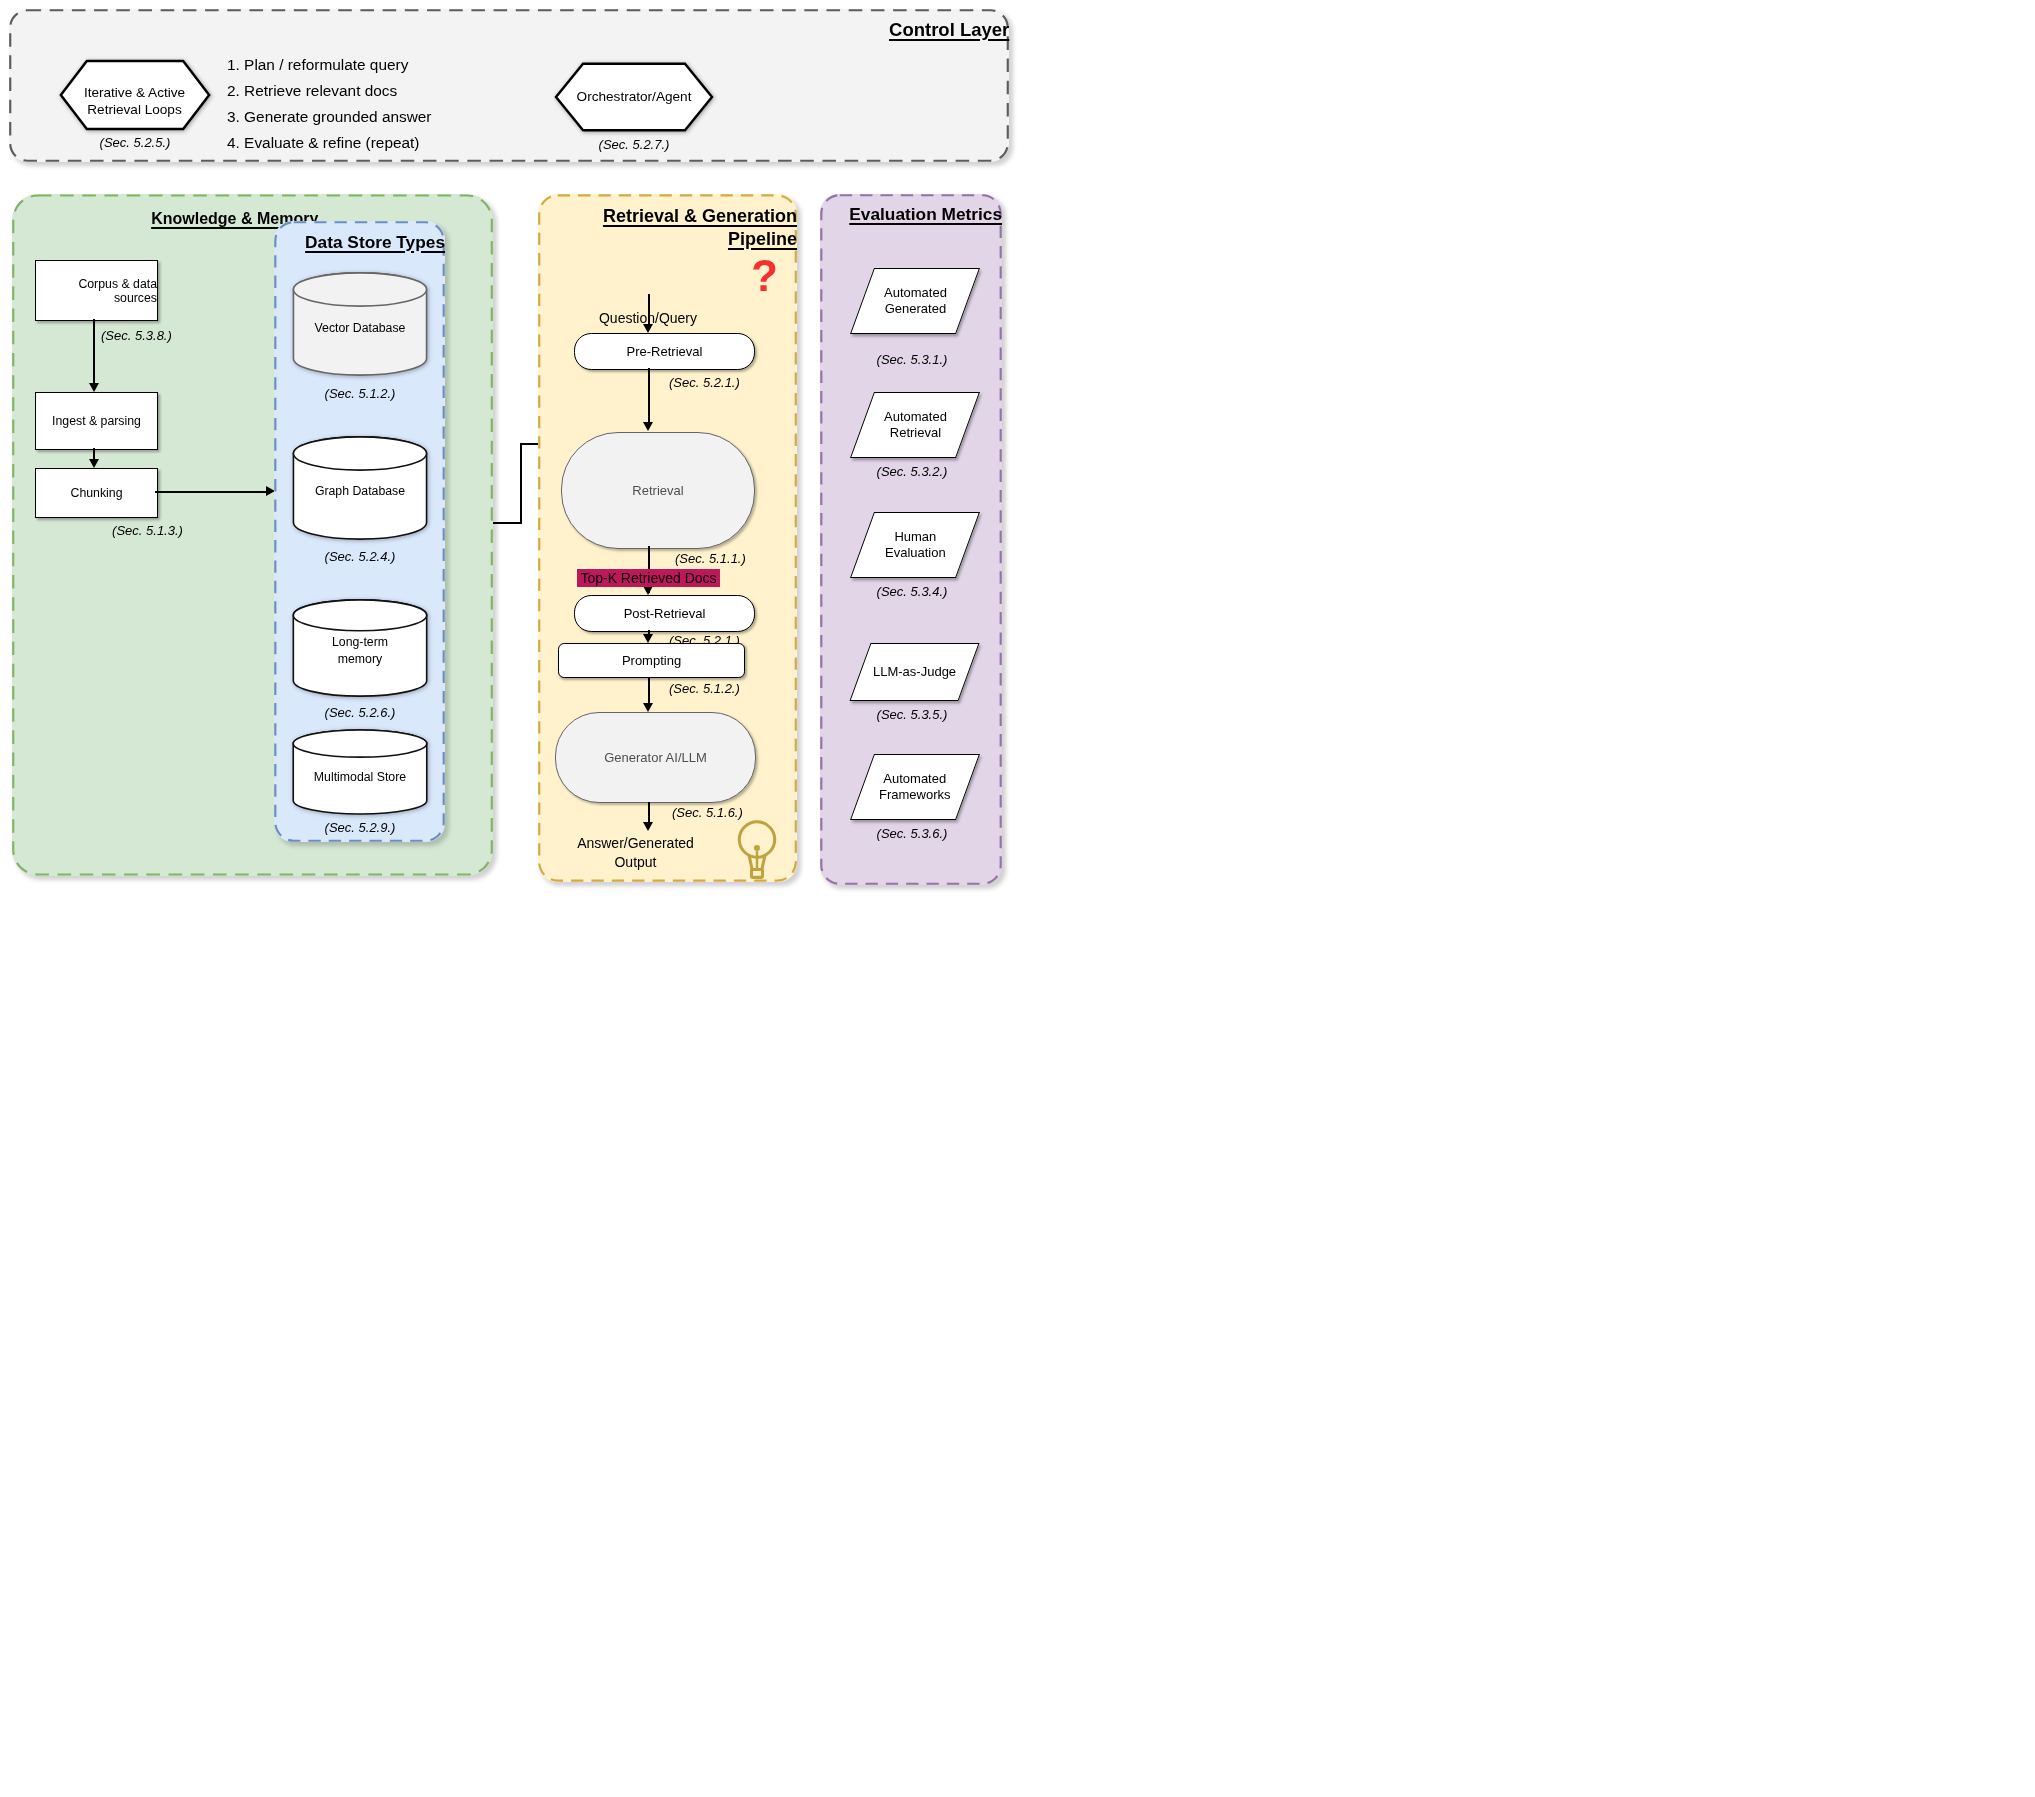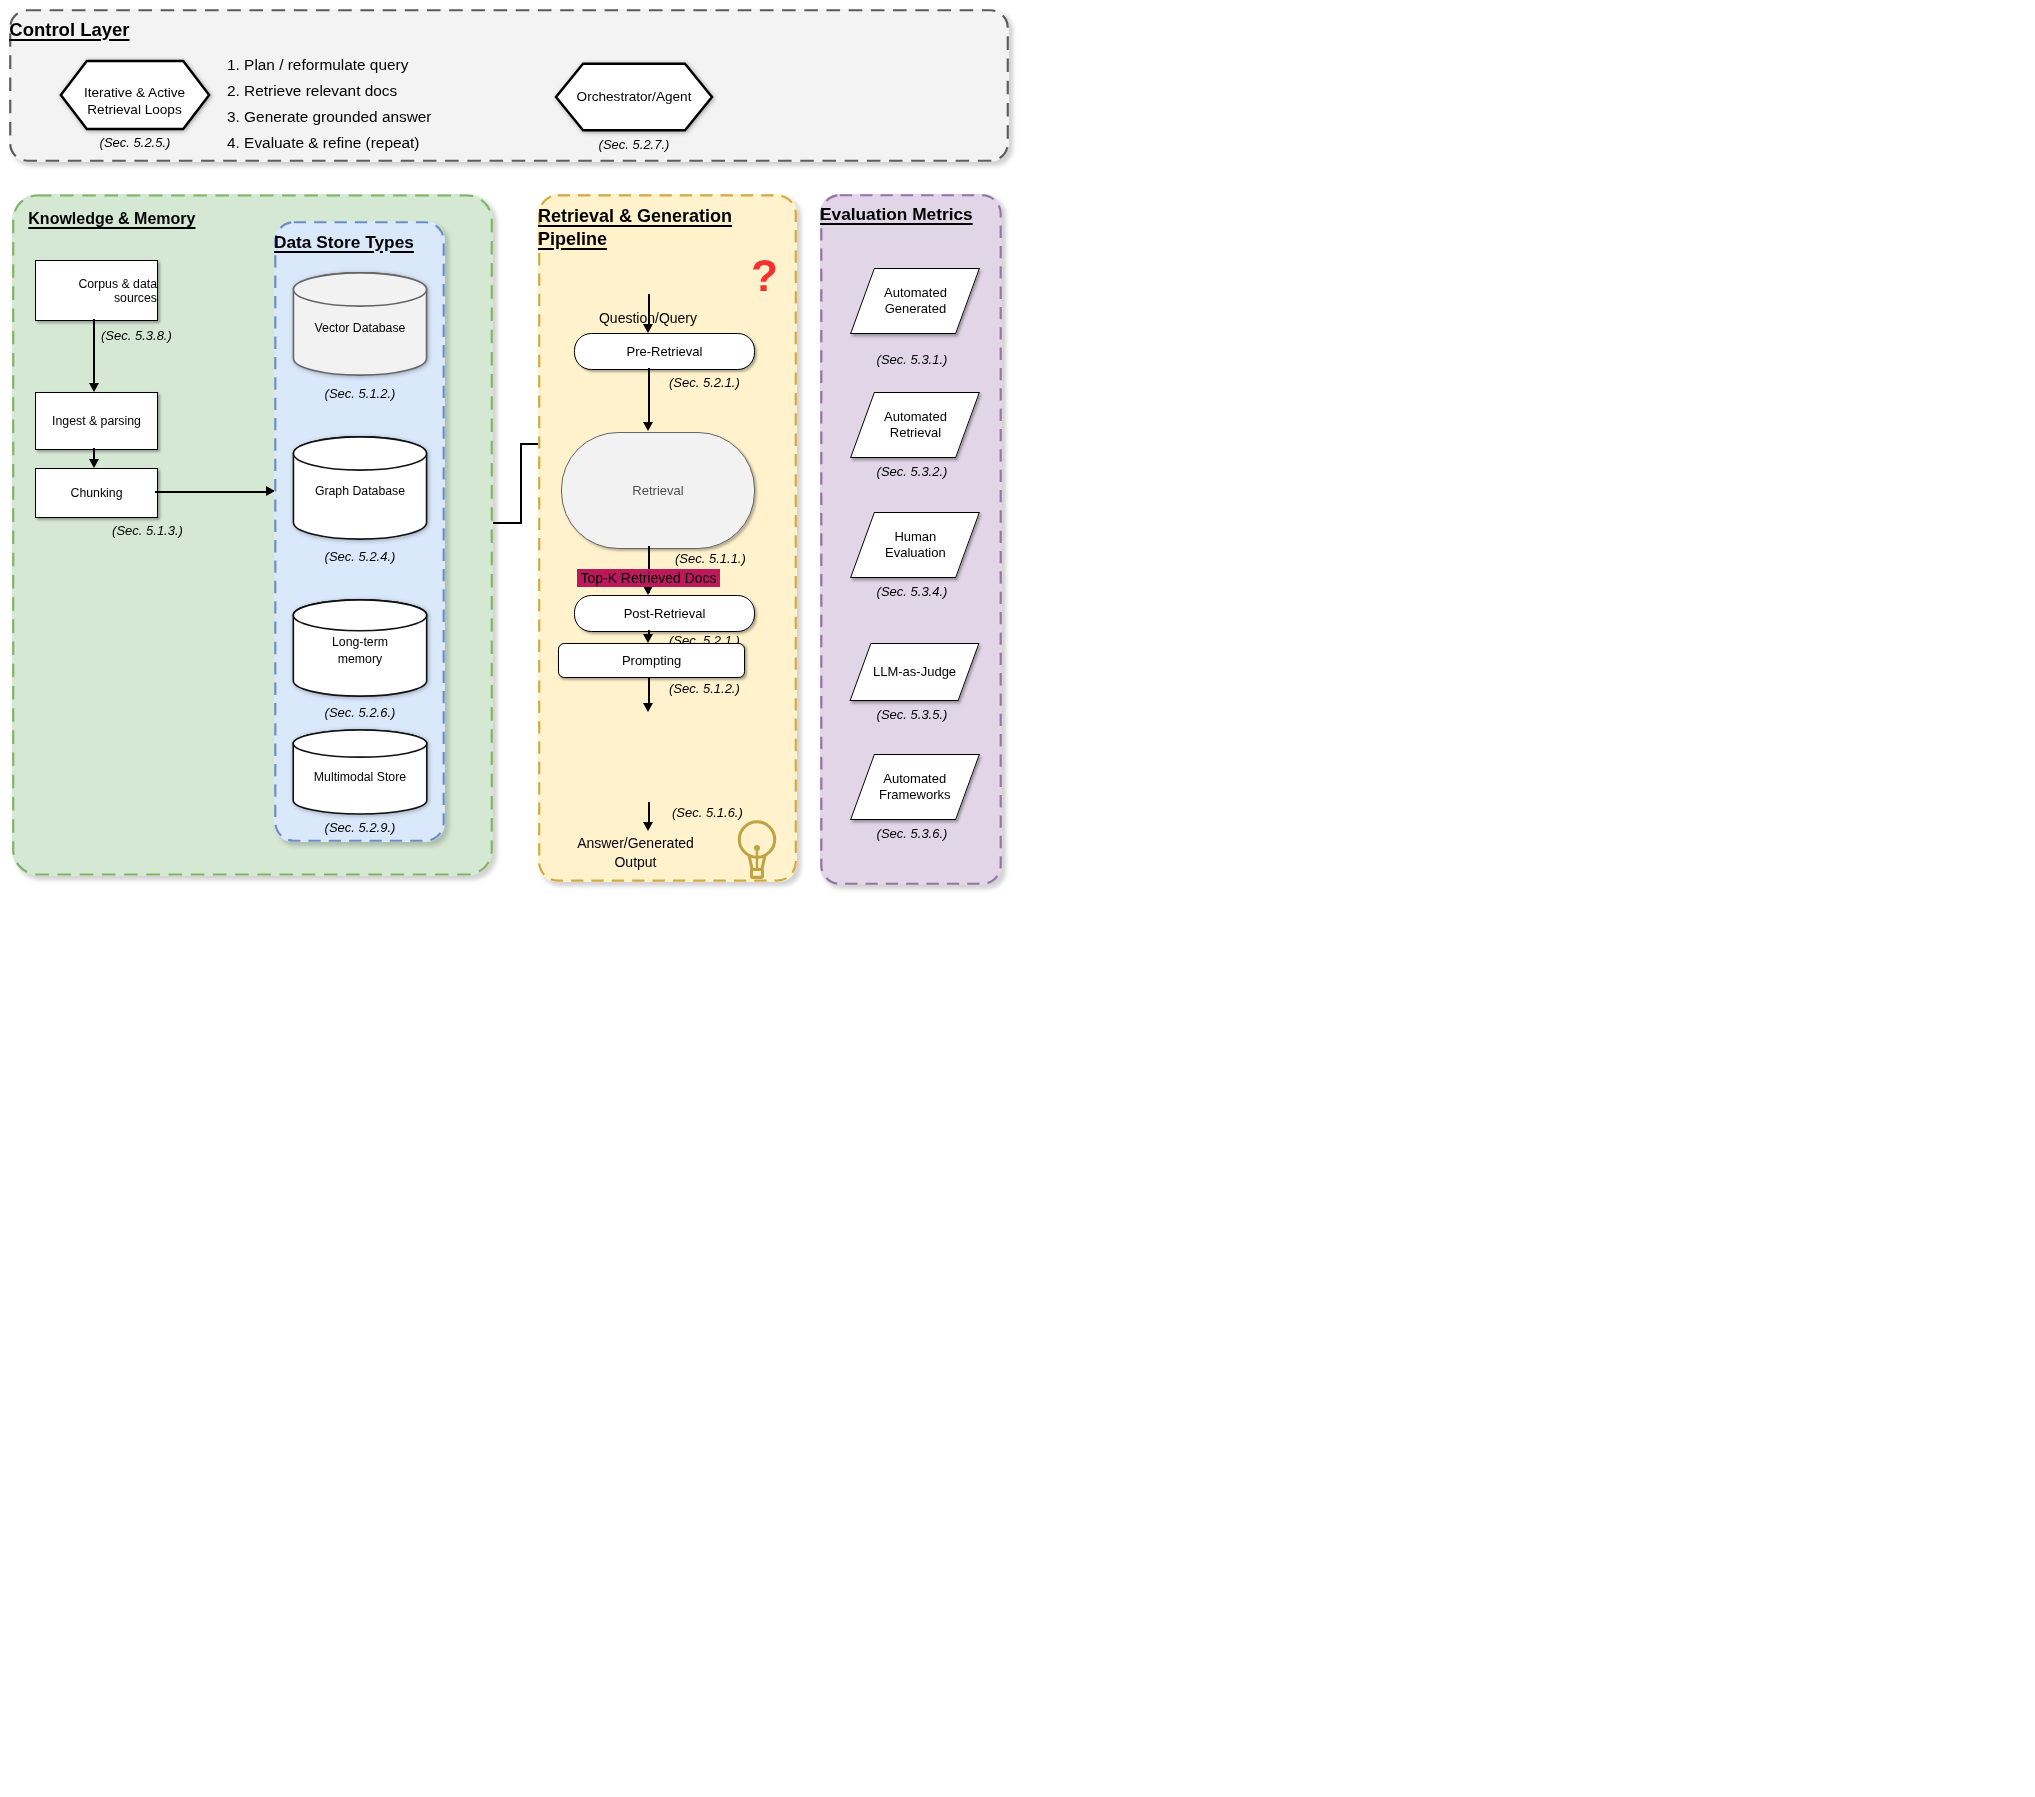--- a/index.html
+++ b/index.html
@@ -4,21 +4,21 @@
 <style>
   html,body { margin:0; padding:0; background:#fff; }
   .canvas {
     position:relative; width:1018px; height:899px;
     font-family:"Liberation Sans", sans-serif; color:#000; overflow:hidden; background:#fff;
   }
   .abs { position:absolute; }
   .panel { position:absolute; border-radius:18.5px; box-shadow:3.1px 3.7px 4.3px rgba(0,0,0,.18); }
   .panel > svg.border { position:absolute; left:0; top:0; pointer-events:none; }
   .ptitle {
-    position:absolute; text-align:left; font-weight:bold;
+    position:absolute; text-align:right; font-weight:bold;
     text-decoration:underline; text-decoration-thickness:1.5px; text-underline-offset:3.1px;
   }
   .ml { white-space:pre-line; }
   .box {
     position:absolute; background:#fff; border:1.5px solid #000;
     box-shadow:1.9px 1.9px 2.5px rgba(0,0,0,.32);
     display:flex; align-items:center; justify-content:center;
     text-align:right; font-size:12.3px;
   }
   .pill { border-radius:17.3px; font-size:13px; }
@@ -196,20 +196,23 @@
   <div class="ah-d" style="left:643px; top:634px;"></div>
 
   <div class="box" style="left:558px; top:643px; width:185px; height:33px; border-radius:6.2px; font-size:13px;">
     <span>Prompting</span>
   </div>
   <div class="sec" style="left:669px; top:681px;">(Sec. 5.1.2.)</div>
 
   <div class="vl" style="left:648px; top:677px; height:26.5px;"></div>
   <div class="ah-d" style="left:643px; top:703px;"></div>
 
+  <div class="stadium" style="left:555px; top:712px; width:199px; height:89px; border-radius:44px;">
+    <span>Generator AI/LLM</span>
+  </div>
   <div class="sec" style="left:672px; top:805px;">(Sec. 5.1.6.)</div>
 
   <div class="vl" style="left:648px; top:802px; height:20.4px;"></div>
   <div class="ah-d" style="left:643px; top:822px;"></div>
 
   <div class="answer ml" style="left:549px; top:834px; width:173px;">Answer/Generated
 Output</div>
 
   <svg class="abs" style="left:735px; top:819px;" width="44" height="63" viewBox="0 0 72 102">
     <g fill="none" stroke="#c0a240" stroke-width="5">

